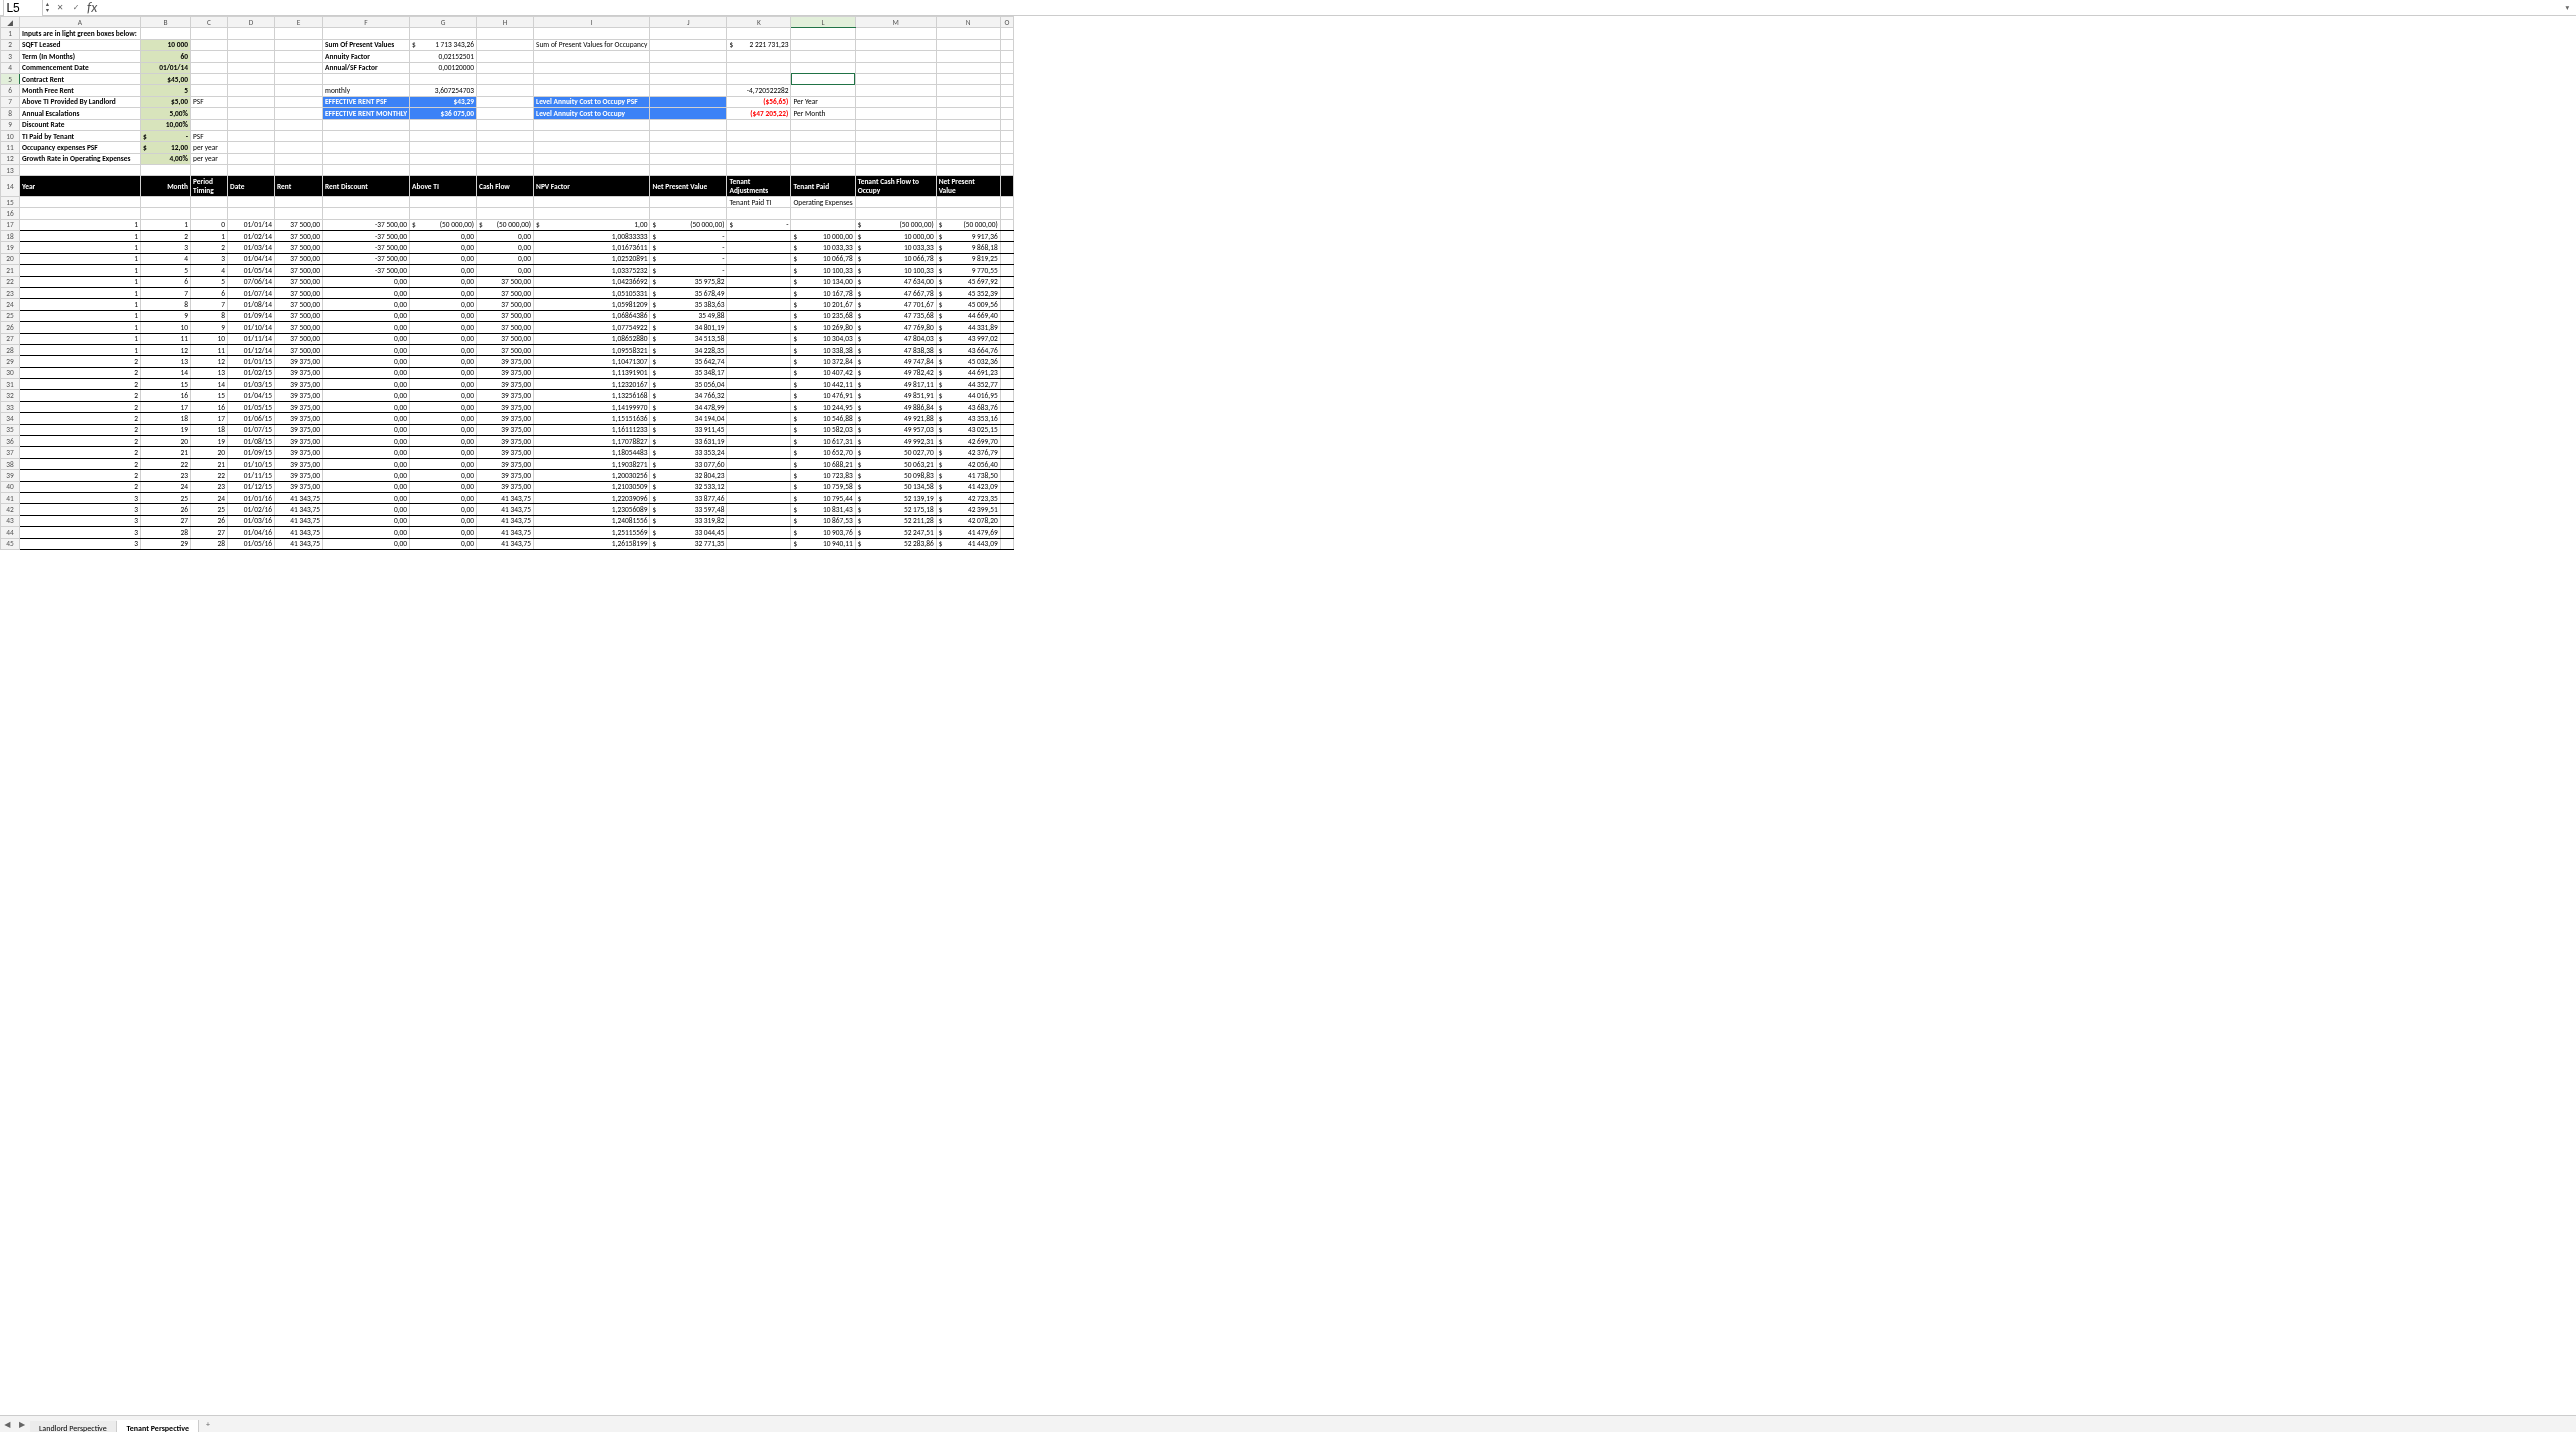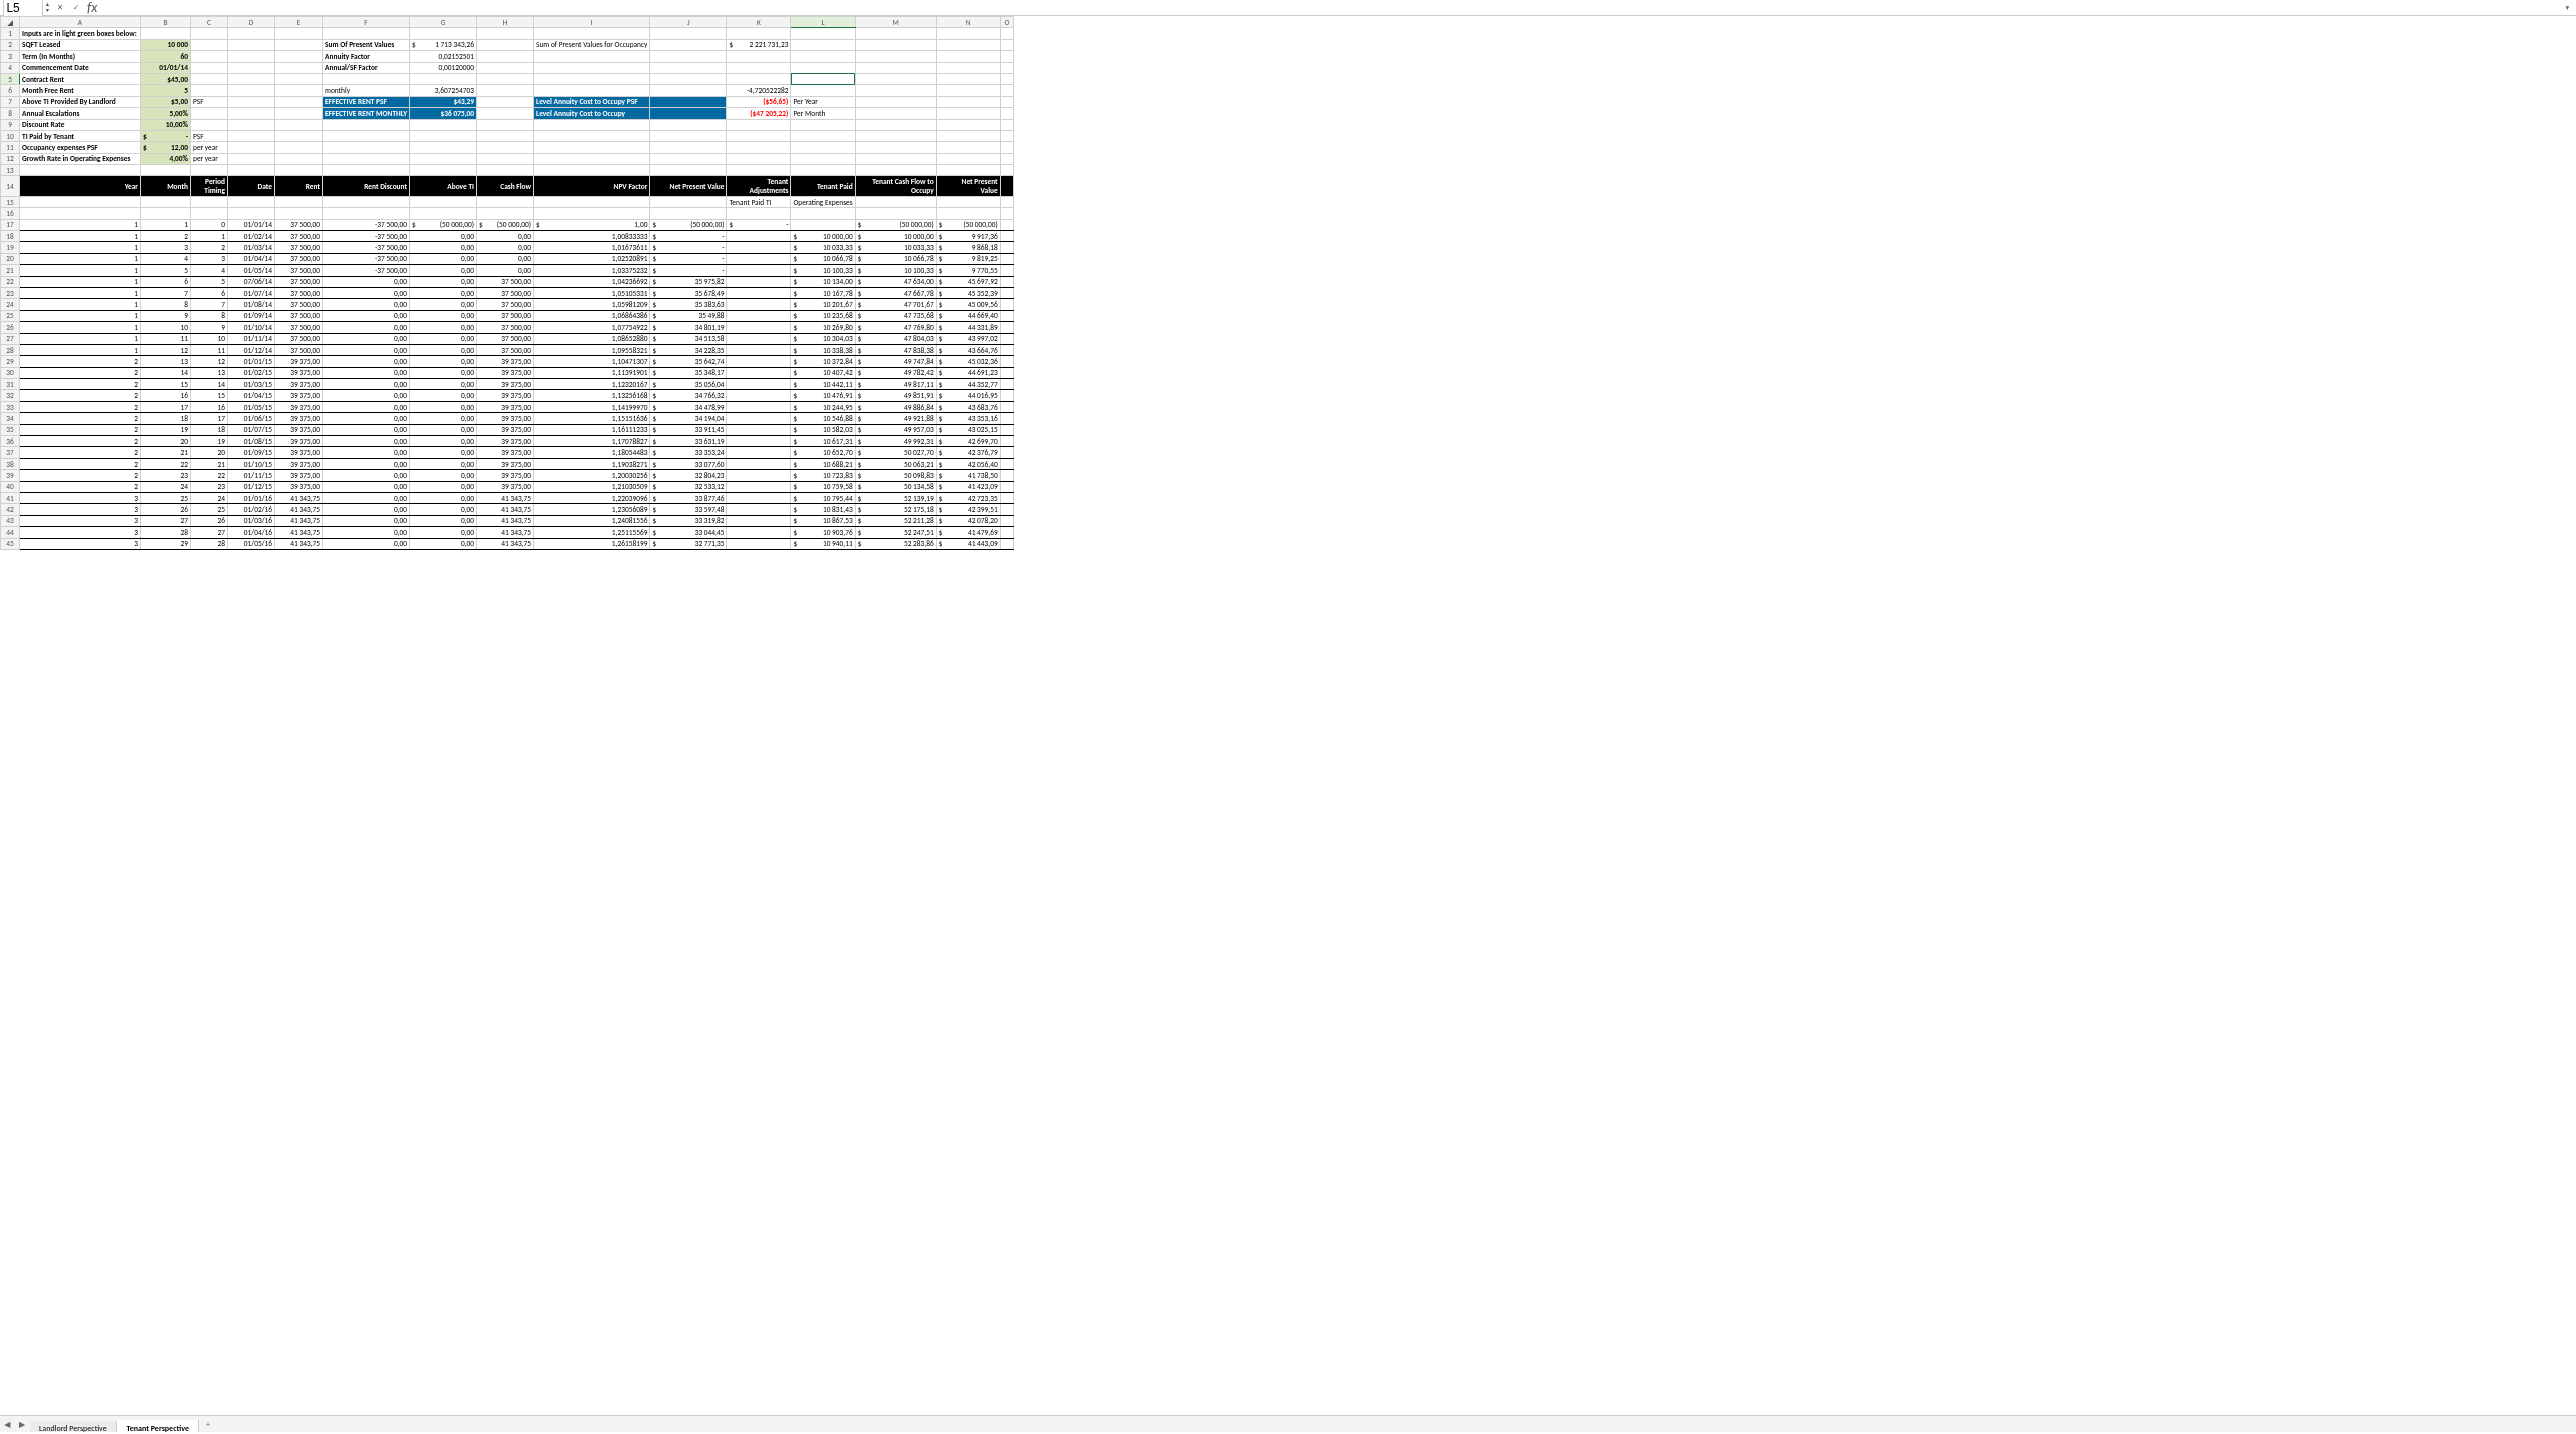--- a/index.html
+++ b/index.html
@@ -13,23 +13,23 @@
 .grid-wrap { position:relative; height:calc(100vh - 35px); overflow:auto; }
 table.sheet { border-collapse:collapse; table-layout:fixed; }
 .sheet th, .sheet td { border:0.7px solid #d0d0d0; padding:0.7px 2px; height:11.4px; font-size:7.4px; white-space:nowrap; overflow:hidden; }
 .sheet thead th { background:#f3f3f3; color:#555; font-weight:400; text-align:center; position:sticky; top:0; z-index:2; }
 .sheet tbody th { background:#f3f3f3; color:#555; font-weight:400; text-align:center; position:sticky; left:0; width:19px; min-width:19px; }
 .corner { position:sticky; left:0; top:0; z-index:3; background:#f3f3f3; width:19px; }
 .col-A{width:121px;} .col-B{width:50px;} .col-C{width:37px;} .col-D{width:47px;} .col-E{width:48px;} .col-F{width:81px;} .col-G{width:67px;} .col-H{width:57px;} .col-I{width:62px;} .col-J{width:77px;} .col-K{width:64px;} .col-L{width:64px;} .col-M{width:81px;} .col-N{width:64px;} .col-O{width:13.4px;}
 .bold { font-weight:700; }
 .right { text-align:right; }
 .green-in { background:#d8e4bc; }
-.redbox { background:#0369a1; color:#fff; font-weight:700; }
+.redbox { background:#3b82f6; color:#fff; font-weight:700; }
 .redtxt { color:#ff0000; }
-.blackhdr { background:#000; color:#fff; font-weight:700; border-color:#000;text-align:right; }
+.blackhdr { background:#000; color:#fff; font-weight:700; border-color:#000; }
 .brow td { border-bottom:0.7px solid #000; }
 .cur { display:flex; justify-content:space-between; }
 .cur .s { padding-right:1.3px; }
 .sel-col { background:#e2efda!important; border-bottom:1.3px solid #217346!important; }
 .sel-row { background:#e2efda!important; border-right:1.3px solid #217346!important; }
 .sel-cell { outline:1.3px solid #217346; outline-offset:-1.3px; }
 .tabs-bar { display:flex; align-items:center; height:17.4px; border-top:0.7px solid #ccc; background:#f3f3f3; font-size:8px; }
 .tab-nav { width:14.8px; text-align:center; color:#666; cursor:pointer; }
 .sheet-tab { padding:2.7px 9.4px; border-right:0.7px solid #ccc; background:#ececec; cursor:pointer;margin-top:8px; }
 .sheet-tab.active { background:#fff; border-bottom:1.3px solid #217346; font-weight:700; }

